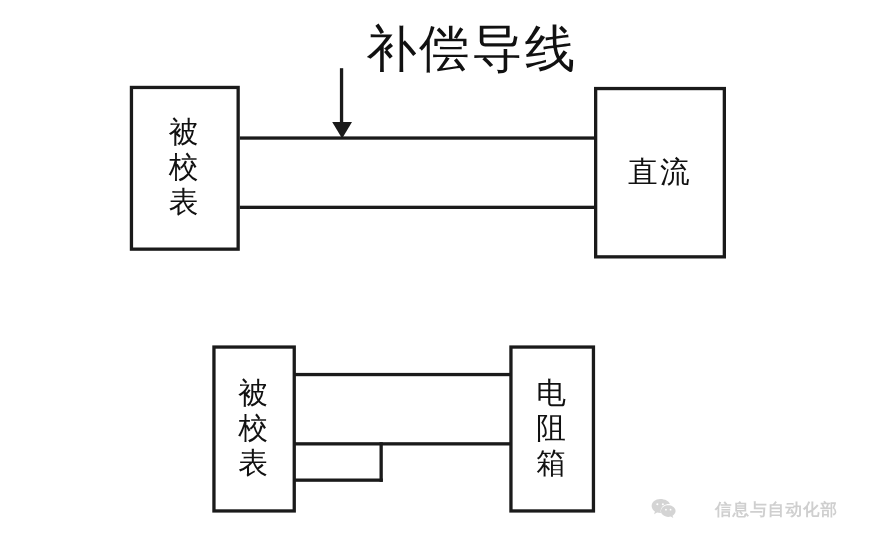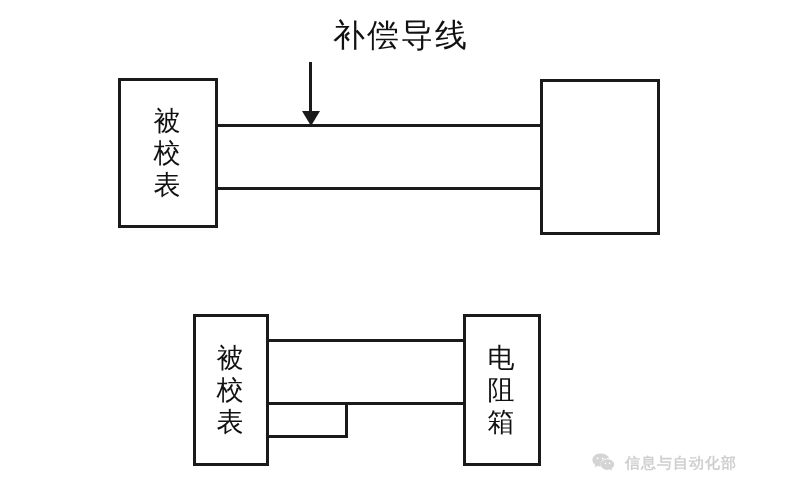--- a/index.html
+++ b/index.html
@@ -78,44 +78,46 @@
     align-items: center;
     gap: 9px;
     opacity: 0.42;
   }
   .watermark .wm-text {
     color: #8e8e8e;
     font-size: 15px;
     letter-spacing: 1px;
     white-space: pre;
     font-weight: bold;
+    margin-left: 25px;
   }
   .wm-logo {
     width: 26px;
     height: 26px;
     position: relative;
   }
 </style>
 </head>
 <body>
 
 <div id="canvas">
 
-  <div class="caption" style="left:333px; top:14px; font-size:32px;">补偿导线</div>
+  <div class="caption" style="left:333px; top:14px; font-size:46px;">补偿导线</div>
 
   <div class="leader-stem" style="left:309px; top:62px; height:51px;"></div>
   <div class="leader-head" style="left:302px; top:111px;"></div>
 
   <div class="block" style="left:118px; top:78px; width:100px; height:150px; font-size:27px;">
     <span class="line">被</span>
     <span class="line">校</span>
     <span class="line">表</span>
   </div>
 
   <div class="block" style="left:540px; top:79px; width:120px; height:156px; font-size:27px;">
+    <span class="line">直流</span>
   </div>
 
   <div class="wire-h" style="left:218px; top:124px; width:324px;"></div>
 
   <div class="wire-h" style="left:218px; top:187px; width:324px;"></div>
 
   <div class="block" style="left:193px; top:314px; width:76px; height:152px; font-size:27px;">
     <span class="line">被</span>
     <span class="line">校</span>
     <span class="line">表</span>

